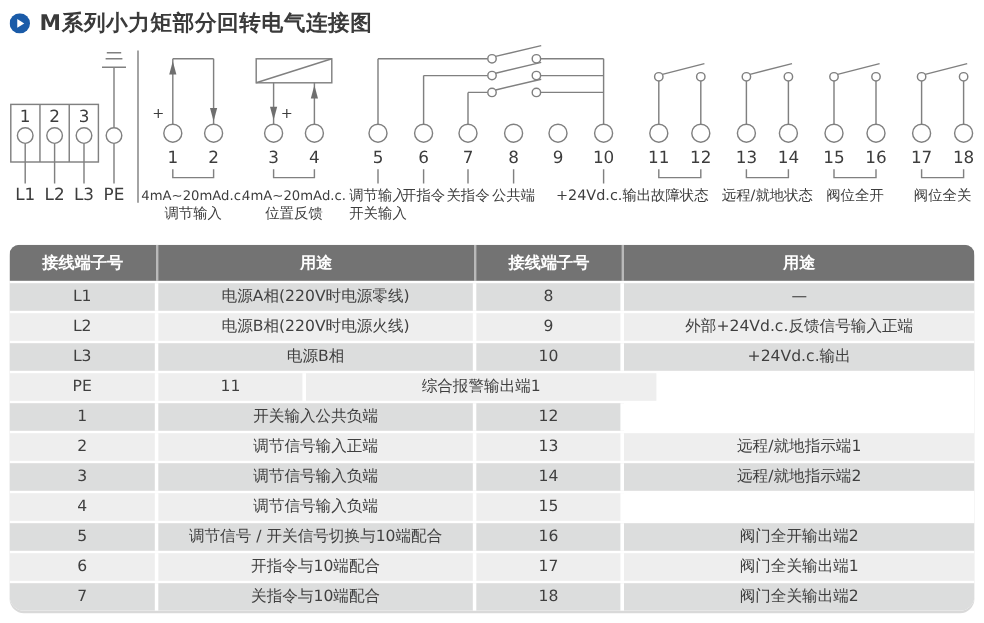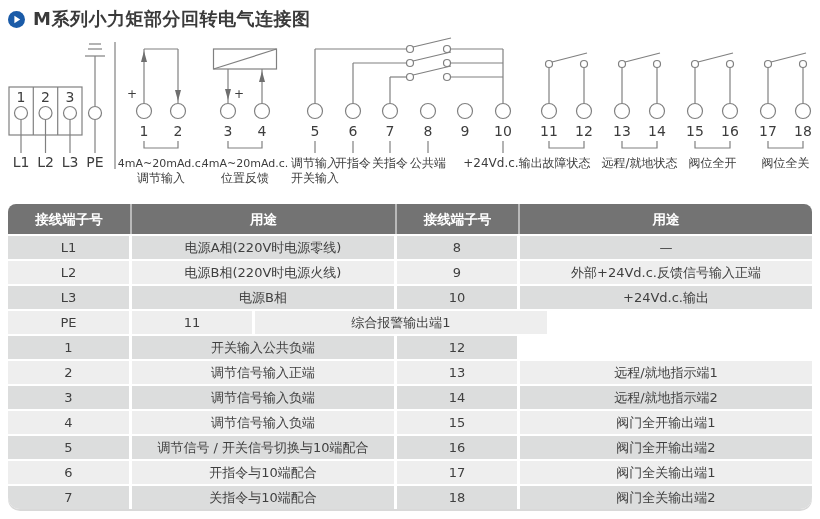--- a/index.html
+++ b/index.html
@@ -277,21 +277,20 @@
       <div class="trow odd">
         <div class="tcell c0 gap">3</div>
         <div class="tcell c1 gap">调节信号输入负端</div>
         <div class="tcell c2 gap">14</div>
         <div class="tcell c3">远程/就地指示端2</div>
       </div>
       <div class="trow even">
         <div class="tcell c0 gap">4</div>
         <div class="tcell c1 gap">调节信号输入负端</div>
         <div class="tcell c2 gap">15</div>
-        <div class="tcell c3">阀门全开输出端1</div>
       </div>
       <div class="trow odd">
         <div class="tcell c0 gap">5</div>
         <div class="tcell c1 gap">调节信号 / 开关信号切换与10端配合</div>
         <div class="tcell c2 gap">16</div>
         <div class="tcell c3">阀门全开输出端2</div>
       </div>
       <div class="trow even">
         <div class="tcell c0 gap">6</div>
         <div class="tcell c1 gap">开指令与10端配合</div>

